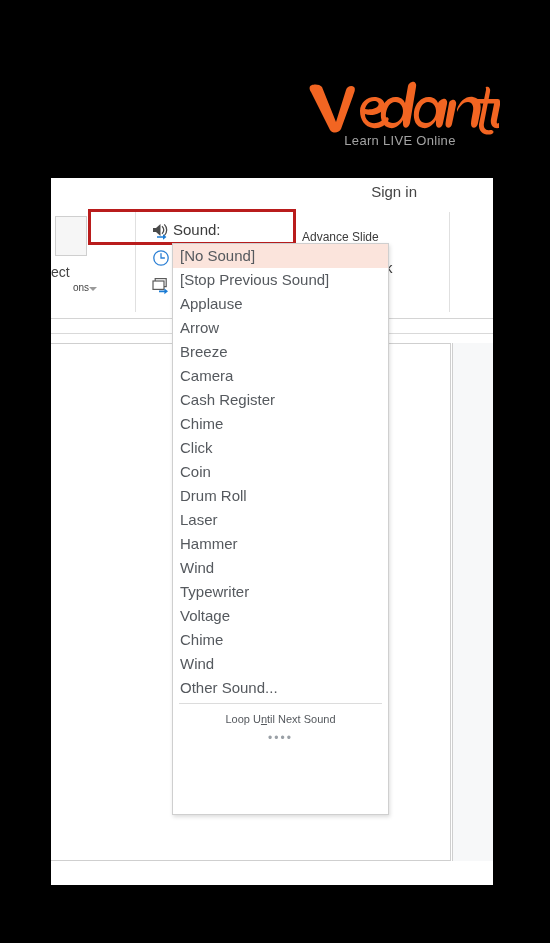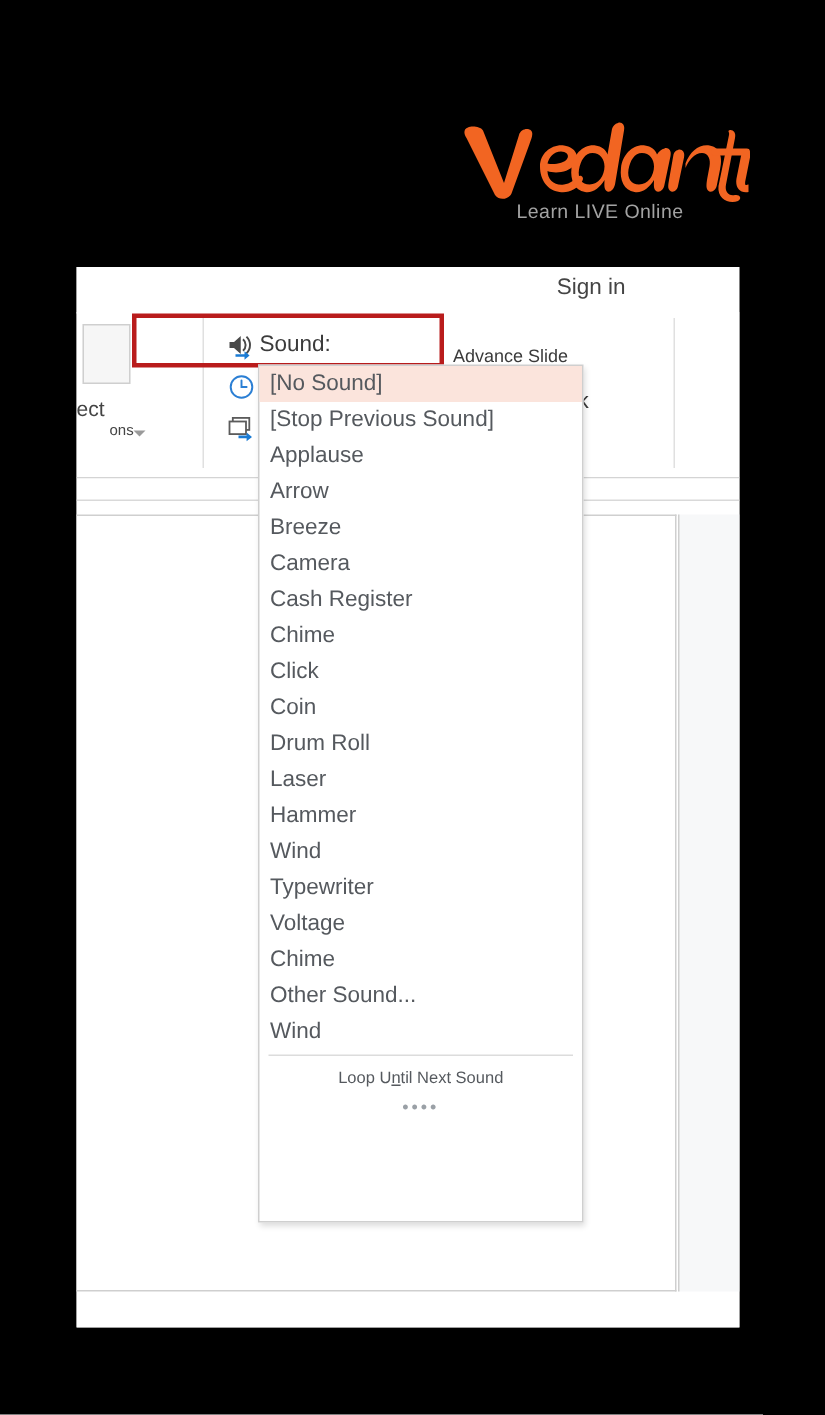--- a/index.html
+++ b/index.html
@@ -314,22 +314,22 @@
     <div class="opt">Chime</div>
     <div class="opt">Click</div>
     <div class="opt">Coin</div>
     <div class="opt">Drum Roll</div>
     <div class="opt">Laser</div>
     <div class="opt">Hammer</div>
     <div class="opt">Wind</div>
     <div class="opt">Typewriter</div>
     <div class="opt">Voltage</div>
     <div class="opt">Chime</div>
+    <div class="opt">Wind</div>
     <div class="opt">Other Sound...</div>
-    <div class="opt">Wind</div>
   </div>
 
   <div class="pop-div"></div>
 
   <div class="loop"><span>Loop U</span><u>n</u><span>til Next Sound</span></div>
 
   <div class="grip">••••</div>
 </div>
 
 </body></html>

